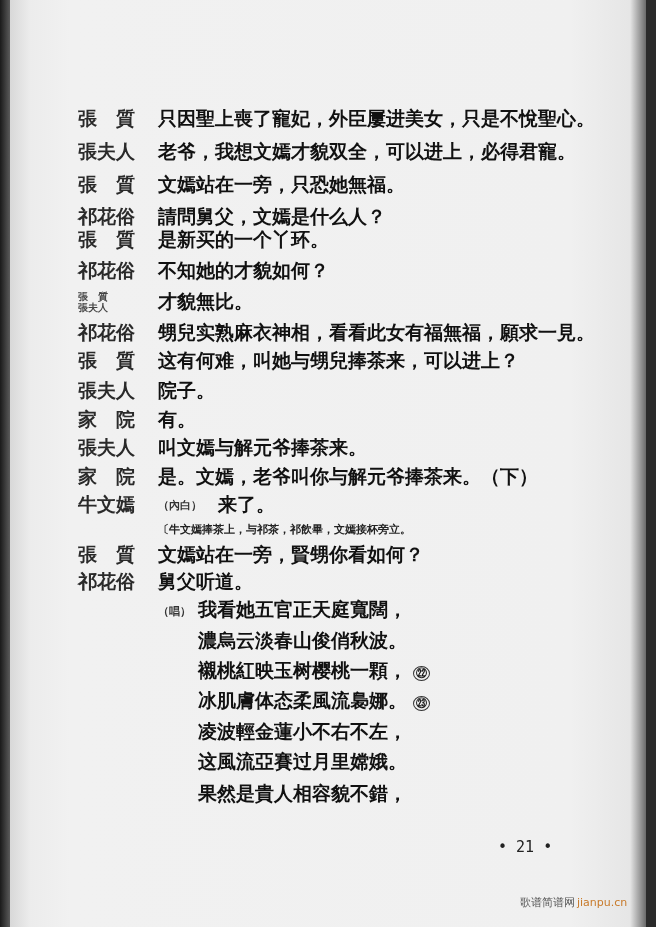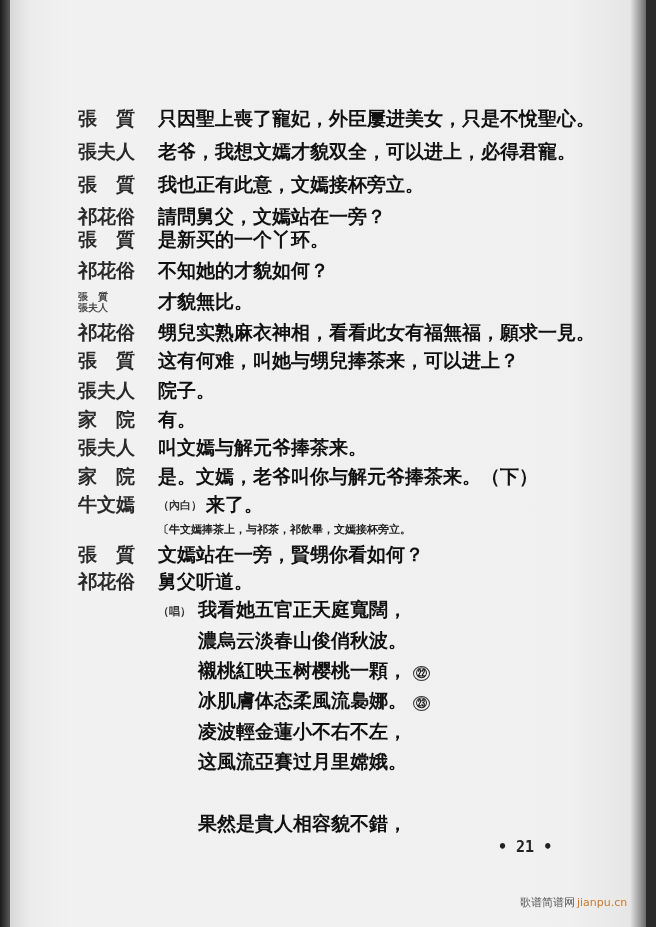--- a/index.html
+++ b/index.html
@@ -26,32 +26,32 @@
     .speaker {
       width: 80px; display: inline-block; color: #2a2a2a;
       letter-spacing: 0px; font-weight: bold;
     }
     .speaker.dual {
       display: inline-flex; flex-direction: column; font-size: 10px; line-height: 11px;
       width: 68px; margin-right: 12px; color: #444;
     }
     .speaker.dual span { display: flex; justify-content: space-between; }
     .speech { color: #111; text-align: right; }
-    .small-note { font-size: 11px; margin-right: 4px; color: #333; }
+    .small-note { font-size: 11px; margin-right: 16px; color: #333; }
     .stage {
       position: absolute; left: 148px; font-size: 11px; color: #222; font-weight: bold;
       white-space: nowrap;
     }
     .verse {
       position: absolute; left: 188px; font-size: 19px; color: #111; font-weight: bold; white-space: nowrap;
     }
     .sing-mark { position: absolute; left: 148px; font-size: 11px; color: #333; font-weight: bold; }
     .footnote-mark { font-size: 11px; margin-left: 6px; border: 1px solid #333; border-radius: 50%; padding: 0 2px; }
     .page-number {
-      position: absolute; left: 488px; top: 838px; font-size: 15px; font-weight: bold; color: #222;
+      position: absolute; left: 488px; top: 838px; font-size: 15px; font-weight: normal; color: #222;
       font-family: "DejaVu Sans Mono", monospace;
     }
     .watermark {
       position: absolute; left: 510px; top: 895px; font-size: 11px; color: #555;
       font-family: "DejaVu Sans", sans-serif;
     }
     .watermark .en { color: #c87a2a; margin-left: 2px; }
   </style>
 </head>
 <body>
@@ -62,25 +62,25 @@
   <div class="line" style="top:104px">
     <span class="speaker">張　質</span>
     <span class="speech">只因聖上喪了寵妃，外臣屢进美女，只是不悅聖心。</span>
   </div>
   <div class="line" style="top:137px">
     <span class="speaker">張夫人</span>
     <span class="speech">老爷，我想文嫣才貌双全，可以进上，必得君寵。</span>
   </div>
   <div class="line" style="top:170px">
     <span class="speaker">張　質</span>
-    <span class="speech">我也正有此意，文嫣接杯旁立。</span>
+    <span class="speech">文嫣站在一旁，只恐她無福。</span>
   </div>
   <div class="line" style="top:202px">
     <span class="speaker">祁花俗</span>
-    <span class="speech">請問舅父，文嫣站在一旁？</span>
+    <span class="speech">請問舅父，文嫣是什么人？</span>
   </div>
   <div class="line" style="top:225px">
     <span class="speaker">張　質</span>
     <span class="speech">是新买的一个丫环。</span>
   </div>
   <div class="line" style="top:256px">
     <span class="speaker">祁花俗</span>
     <span class="speech">不知她的才貌如何？</span>
   </div>
   <div class="line" style="top:287px">
@@ -135,19 +135,19 @@
   <div class="verse" style="top:597px">我看她五官正天庭寬闊，</div>
   <div class="verse" style="top:628px">濃烏云淡春山俊俏秋波。</div>
   <div class="verse" style="top:658px">
     <span>襯桃紅映玉树樱桃一顆，</span><span class="footnote-mark">㉒</span>
   </div>
   <div class="verse" style="top:719px">凌波輕金蓮小不右不左，</div>
   <div class="verse" style="top:688px">
     <span>冰肌膚体态柔風流裊娜。</span><span class="footnote-mark">㉓</span>
   </div>
   <div class="verse" style="top:749px">这風流亞賽过月里嫦娥。</div>
-  <div class="verse" style="top:811px">果然是貴人相容貌不錯，</div>
+  <div class="verse" style="top:781px">果然是貴人相容貌不錯，</div>
 
   <div class="page-number">• 21 •</div>
   <div class="watermark">
     <span>歌谱简谱网</span><span class="en">jianpu.cn</span>
   </div>
 </div>
 
 </body></html>

